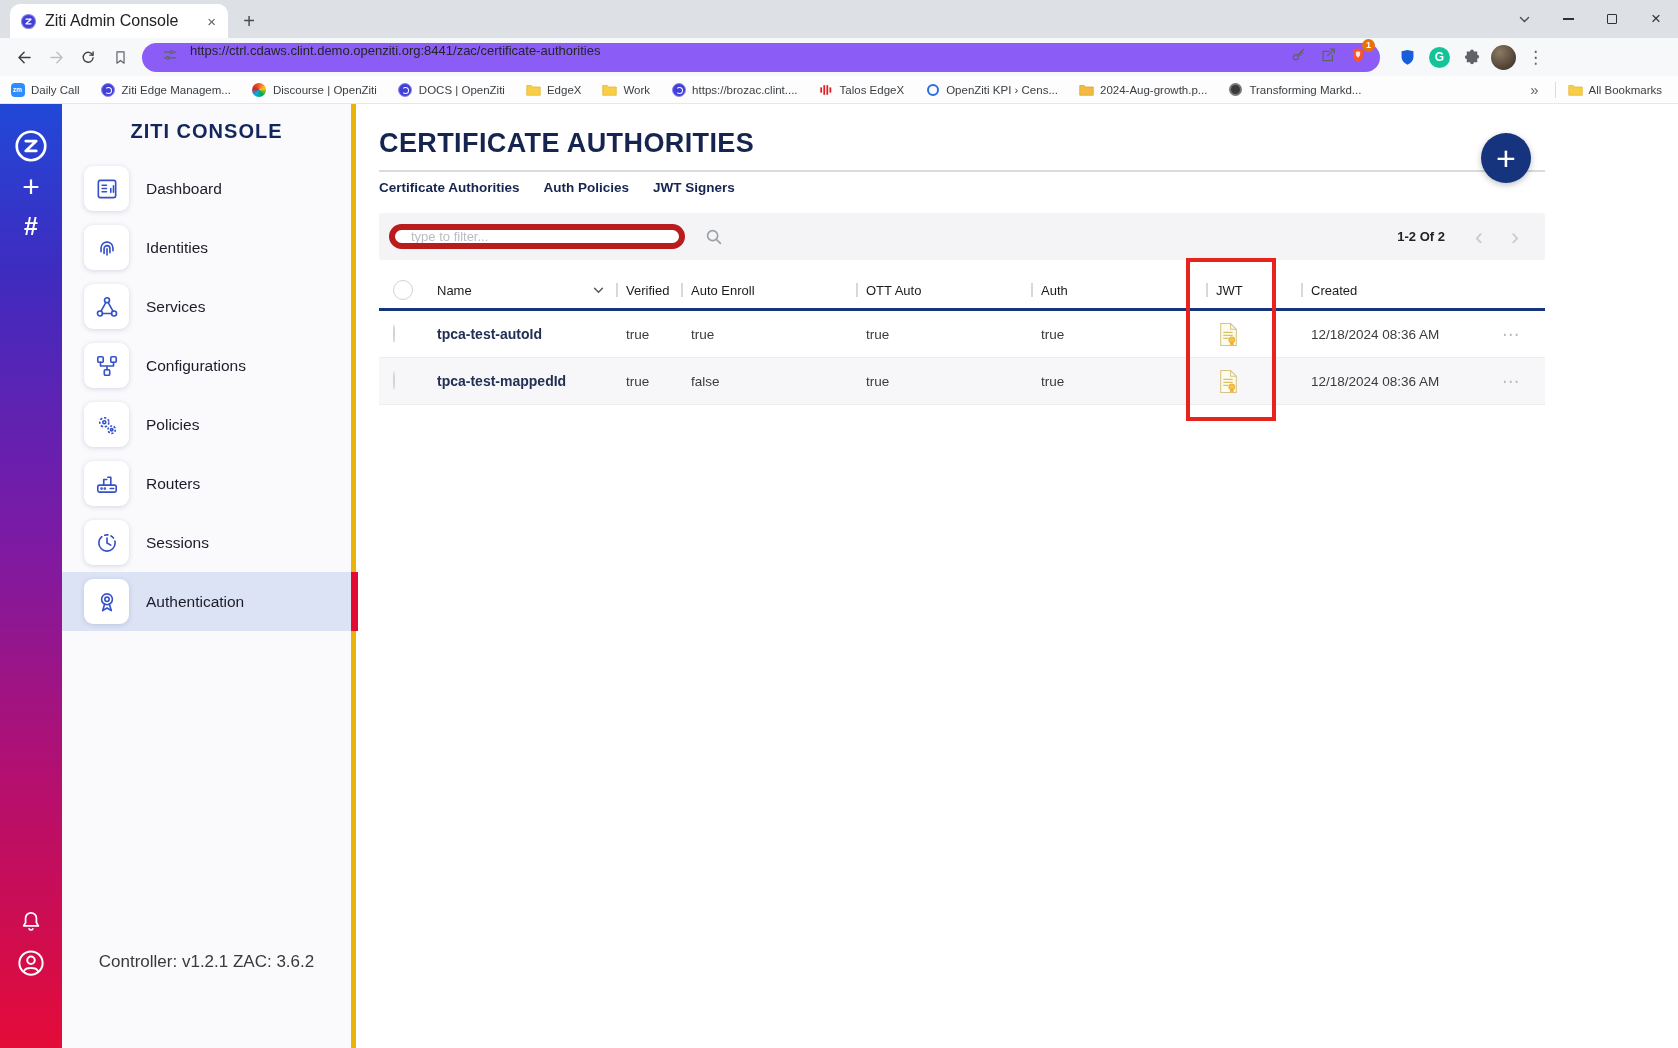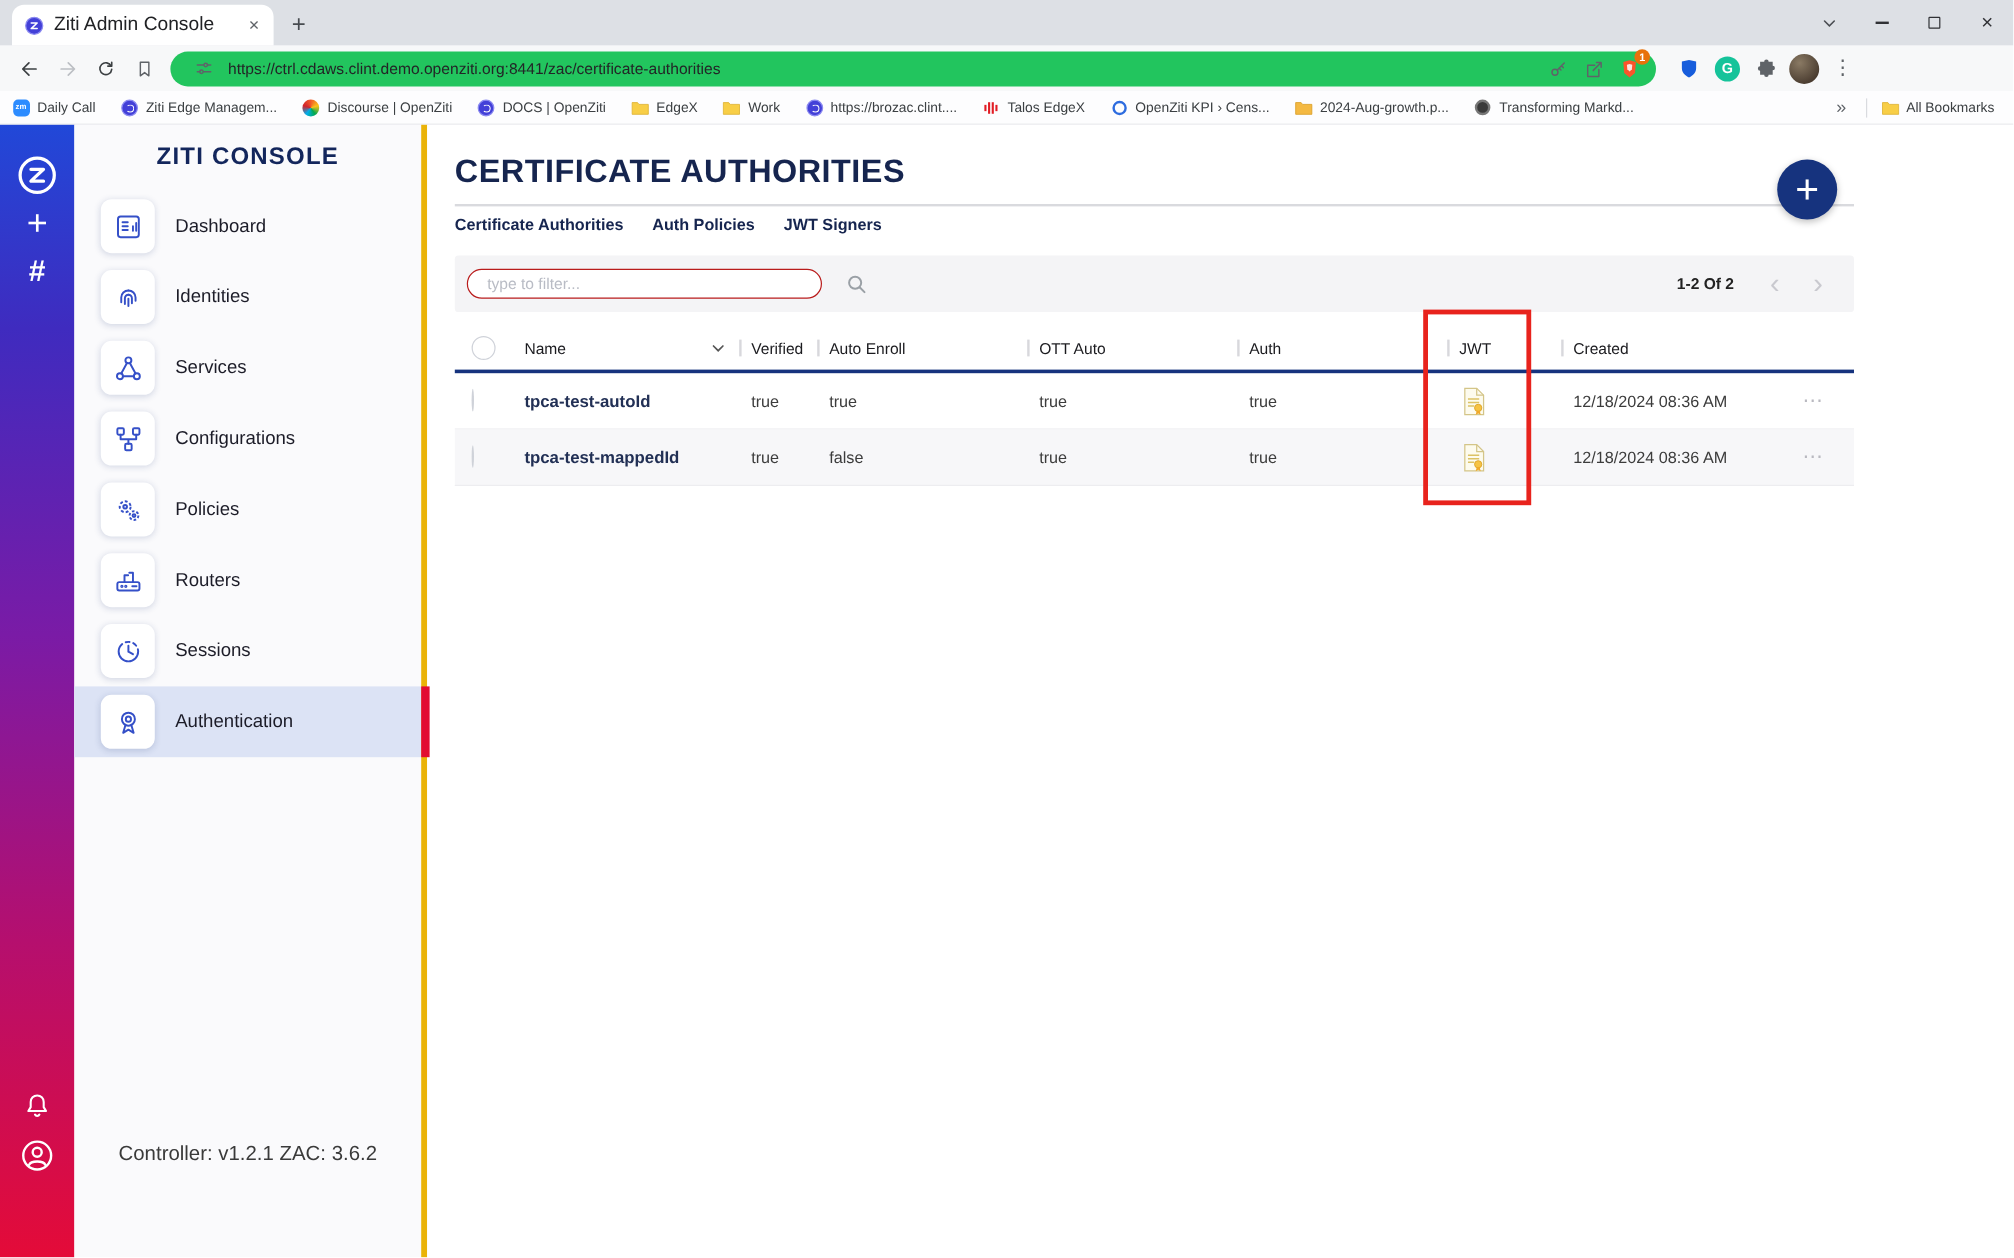--- a/index.html
+++ b/index.html
@@ -13,21 +13,21 @@
   .tab-title { font-size:16px; color:#202124; margin-left:8px; flex:1; white-space:nowrap; overflow:hidden; }
   .tab-close { font-size:15px; color:#5f6368; padding:0 4px; cursor:pointer; }
   .newtab { width:30px; height:30px; margin:0 0 2px 6px; display:flex; align-items:center; justify-content:center; font-size:20px; color:#474b50; }
   .winctrls { margin-left:auto; display:flex; height:100%; }
   .winbtn { width:44px; height:100%; display:flex; align-items:center; justify-content:center; color:#303135; font-size:17px; }
   .min-bar { width:11px; height:2px; background:#303135; }
   .max-box { width:10px; height:10px; border:1.5px solid #303135; border-radius:1px; }
 
   .toolbar { position:absolute; top:38px; left:0; right:0; height:38px; background:#f7f8f9; display:flex; align-items:center; padding:0 8px; }
   .navbtn { width:28px; height:28px; display:flex; align-items:center; justify-content:center; margin:0 2px; }
-  .omnibox { flex:0 0 auto; width:1238px; height:29px; margin-left:6px; background:#22c55e; border-radius:15px; display:flex; align-items:center; padding:0 10px; }
+  .omnibox { flex:0 0 auto; width:1238px; height:29px; margin-left:6px; background:#8b5cf6; border-radius:15px; display:flex; align-items:flex-start; padding:0 10px; }
   .url-text { font-size:13px; color:#232527; margin-left:8px; flex:1; white-space:nowrap; overflow:hidden; }
   .pill-ic { width:24px; height:24px; display:flex; align-items:center; justify-content:center; margin-left:6px; position:relative; }
   .ext-ic { width:27px; height:27px; display:flex; align-items:center; justify-content:center; margin-left:5px; position:relative; }
   .badge { position:absolute; top:-4px; right:-5px; min-width:13px; height:13px; border-radius:7px; background:#e8710a; color:#fff; font-size:9px; font-weight:700; display:flex; align-items:center; justify-content:center; padding:0 3px; }
   .avatar { width:25px; height:25px; border-radius:50%; background:radial-gradient(circle at 35% 30%, #8a7a64, #4a3c30 75%); }
   .gcircle { width:21px; height:21px; border-radius:50%; background:#15c39a; color:#fff; font-size:12px; font-weight:700; display:flex; align-items:center; justify-content:center; }
   .dots { font-size:17px; color:#5f6368; }
 
   .bookmarks { position:absolute; top:76px; left:0; right:0; height:28px; background:#fdfdfe; border-bottom:1px solid #e6e8ec; display:flex; align-items:center; padding:0 10px; }
   .bm { display:flex; align-items:center; margin-right:21px; font-size:11.5px; color:#3c4043; white-space:nowrap; }
@@ -64,21 +64,21 @@
   .side-footer { position:absolute; bottom:76px; left:0; right:0; text-align:center; font-size:17px; color:#3a3a3a; }
 
   .main { flex:1; background:#fff; padding:24px 133px 0 23px; position:relative; }
   .page-title { font-size:27px; font-weight:800; letter-spacing:.4px; color:#16254f; line-height:30px; }
   .title-divider { margin-top:12px; height:2px; background:#d9dade; }
   .subtabs { margin-top:8px; display:flex; gap:24px; }
   .subtab { font-size:13.5px; font-weight:600; color:#16254f; cursor:pointer; }
   .subtab.active { font-weight:700; }
 
   .filter-band { margin-top:18px; height:47px; background:#f4f4f6; border-radius:3px; display:flex; align-items:center; padding:0 10px; }
-  .filter-input { width:296px; height:25px; border:1px solid #b91c1c; border-radius:17px; background:#fff; padding:0 16px; font-size:13px; color:#333; outline:none; font-family:inherit; }
+  .filter-input { width:296px; height:25px; border:6px solid #b91c1c; border-radius:17px; background:#fff; padding:0 16px; font-size:13px; color:#333; outline:none; font-family:inherit; }
   .filter-input::placeholder { color:#b9bcc5; }
   .mag { margin-left:18px; }
   .band-spacer { flex:1; }
   .pag-text { font-size:13px; font-weight:700; color:#222; margin-right:30px; }
   .pag-chev { font-size:24px; color:#c9c9cf; line-height:20px; cursor:pointer; }
   .pag-prev { margin-right:28px; }
   .pag-next { margin-right:16px; }
 
   .grid { display:grid; grid-template-columns:44px 193px 65px 175px 175px 175px 95px 170px 1fr; align-items:center; }
   .thead { margin-top:12px; height:36px; }

